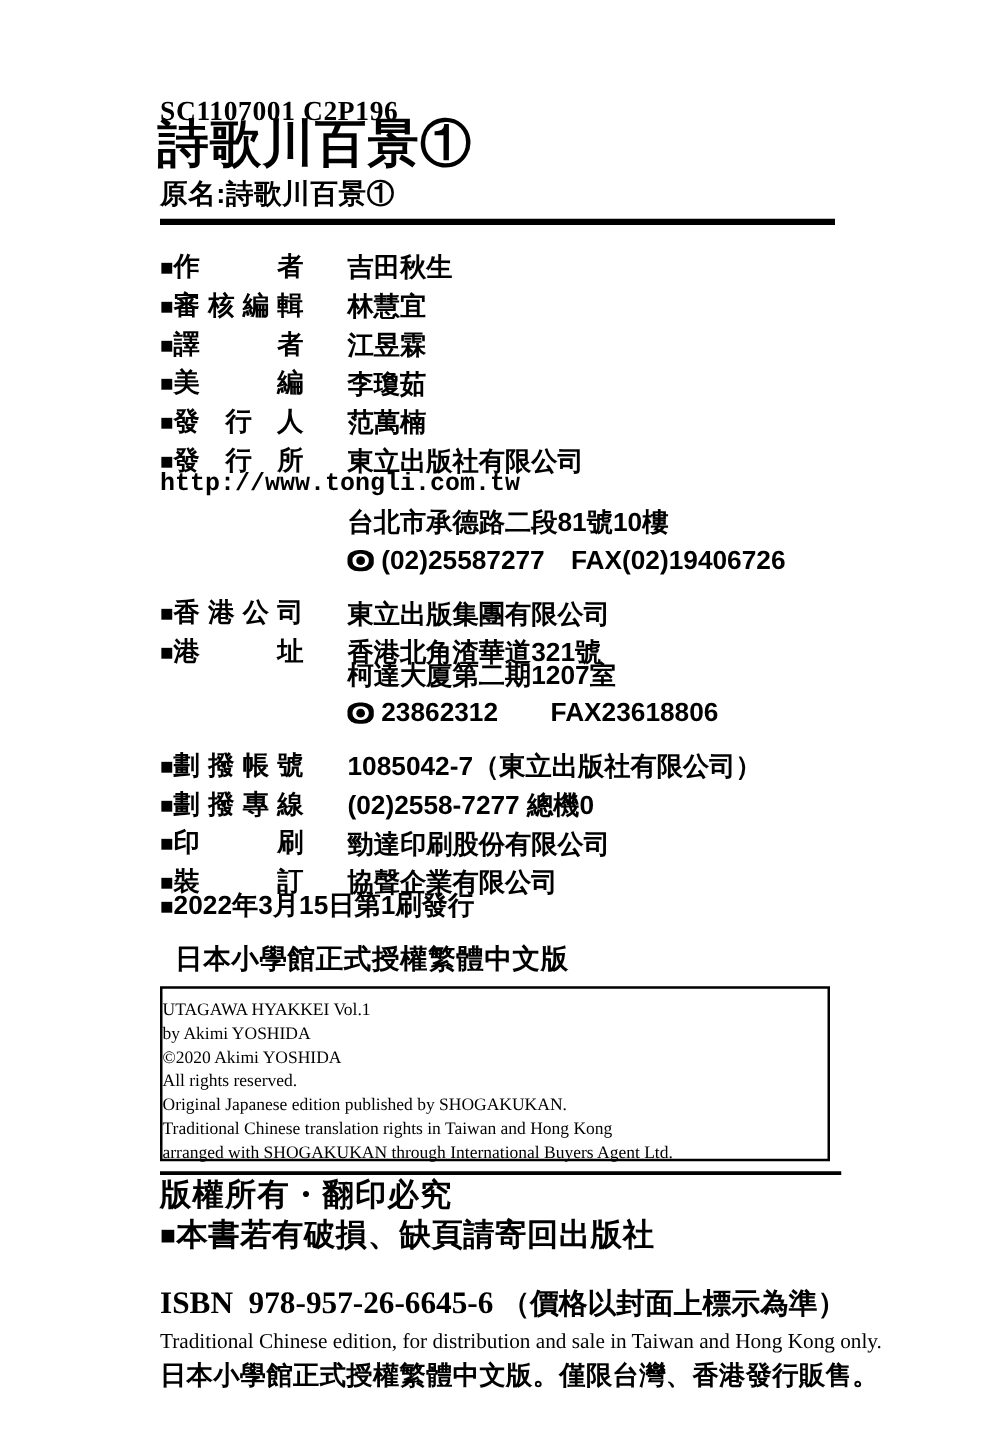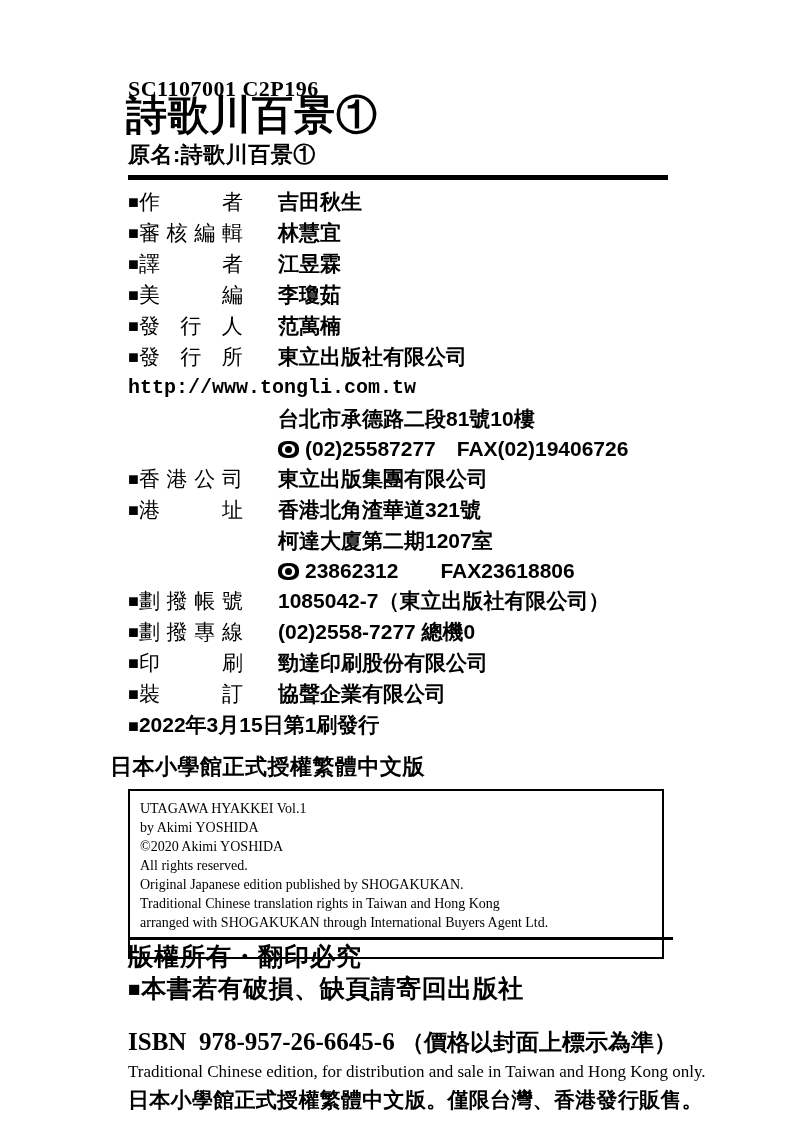--- a/index.html
+++ b/index.html
@@ -67,22 +67,23 @@
     display: flex;
     align-items: baseline;
     margin-bottom: 1px;
     line-height: 30px;
     height: 30px;
   }
   .label {
     width: 150px;
     flex: 0 0 150px;
     font-size: 21px;
-    font-weight: normal;
+    font-weight: bold;
     white-space: nowrap;
+    margin-top: 12px;
   }
   .label .sq {
     font-size: 18px;
     vertical-align: 1px;
   }
   .spread {
     display: inline-block;
     width: 104px;
     text-align: justify;
     text-align-last: justify;
@@ -130,35 +131,35 @@
   .tel-glyph::after {
     content: "";
     position: absolute;
     left: 7px; top: 5px;
     width: 7px; height: 7px;
     border-radius: 50%;
     background: #000;
   }
   .licence-line {
     position: absolute;
-    left: 110px;
+    left: 140px;
     top: 752px;
     font-size: 22px;
     font-weight: bold;
     letter-spacing: 0.5px;
   }
   .copybox {
     position: absolute;
     left: 128px;
     top: 789px;
     width: 536px;
-    height: 170px;
+    height: 140px;
     border: 2px solid #000;
     box-sizing: border-box;
-    padding: 8px 10px 0 10px;
+    padding: 8px 10px 0 0;
   }
   .copybox p {
     margin: 0;
     font-family: "Liberation Serif", serif;
     font-size: 14px;
     line-height: 19px;
     white-space: nowrap;
   }
   .footer {
     position: absolute;

